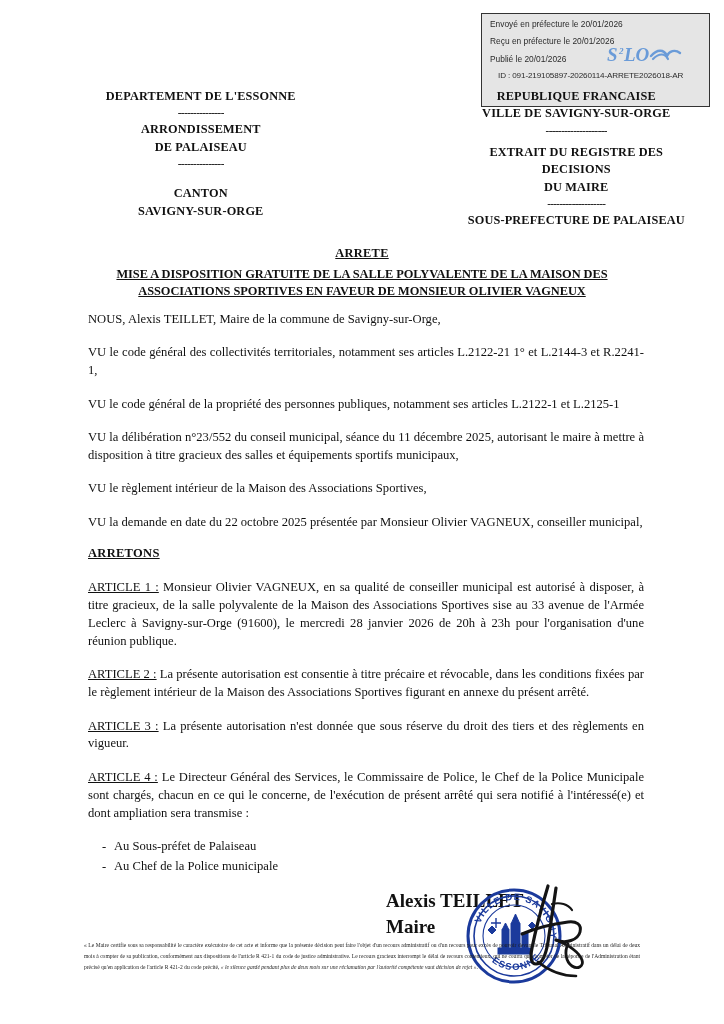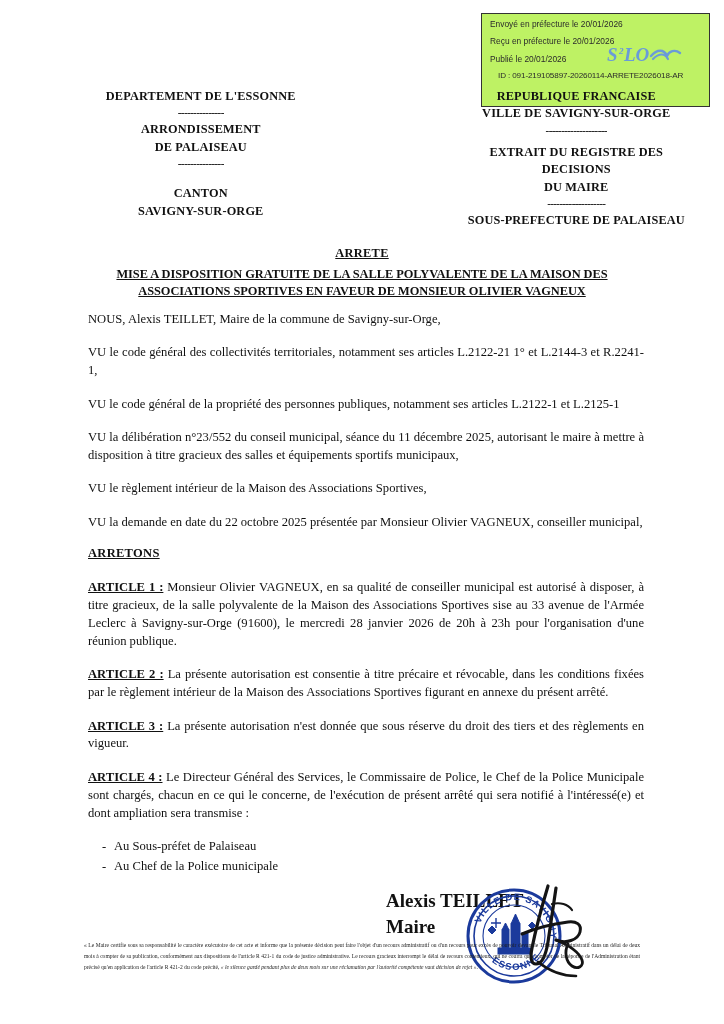--- a/index.html
+++ b/index.html
@@ -23,21 +23,21 @@
   .prefecture-box {
     position: absolute;
     left: 481px;
     top: 13px;
     width: 229px;
     height: 94px;
     border: 1.4px solid #333333;
     box-sizing: border-box;
     padding: 6px 8px 4px 8px;
     font-family: "Liberation Sans", "DejaVu Sans", sans-serif;
-    background: #bef264;
+    background: #e5e5e5;
   }
   .prefecture-line {
     font-size: 8.4px;
     color: #2b2b2b;
     line-height: 1.05;
     margin-bottom: 8.5px;
     white-space: nowrap;
   }
   .prefecture-line.id-line {
     font-size: 8.1px;
@@ -126,21 +126,21 @@
   .para.last-tight { margin-bottom: 13px; }
   .arretons {
     text-align: left;
     font-weight: bold;
     font-size: 12.5px;
     margin: 0 0 17px 0;
     letter-spacing: 0.3px;
   }
   .arretons span { text-decoration: underline; }
   .art-label {
-    font-weight: bold;
+    font-weight: normal;
     text-decoration: underline;
   }
   .notify-list {
     margin: 0 0 4px 0;
     padding: 0;
     list-style: none;
   }
   .notify-list li {
     display: flex;
     margin-bottom: 2px;

